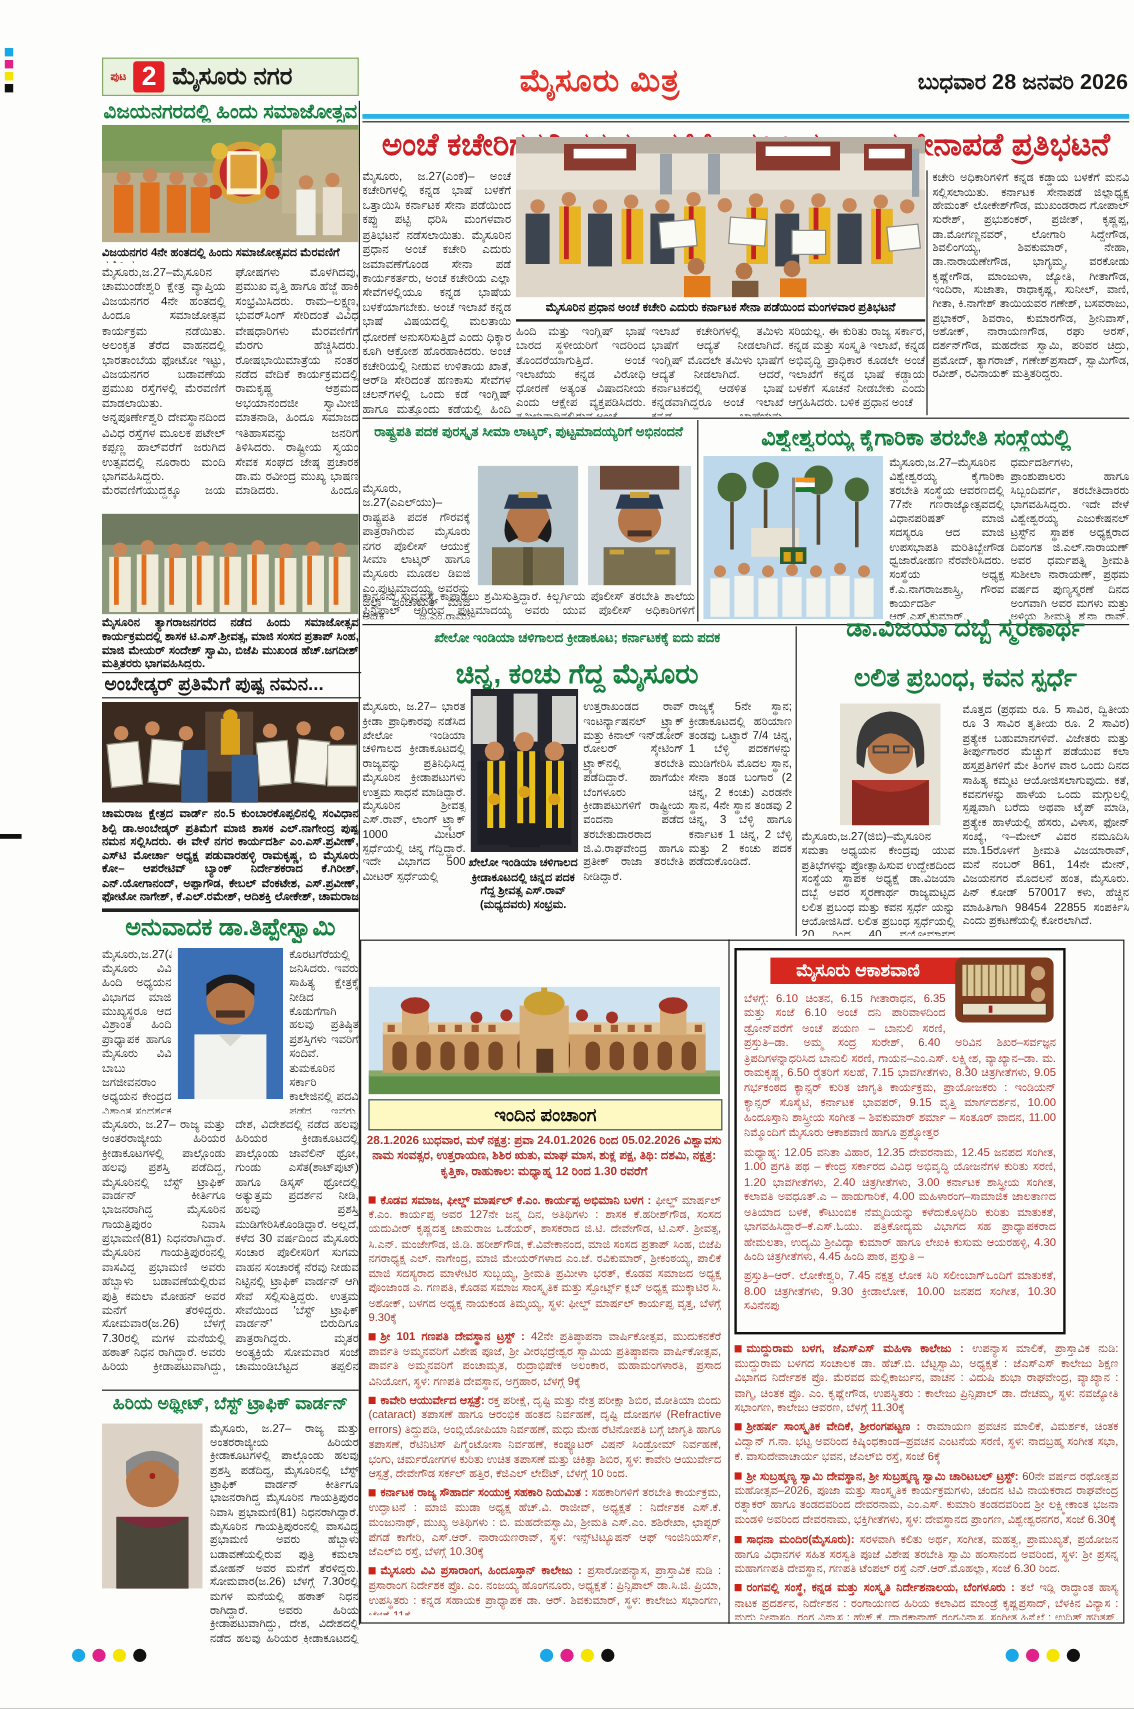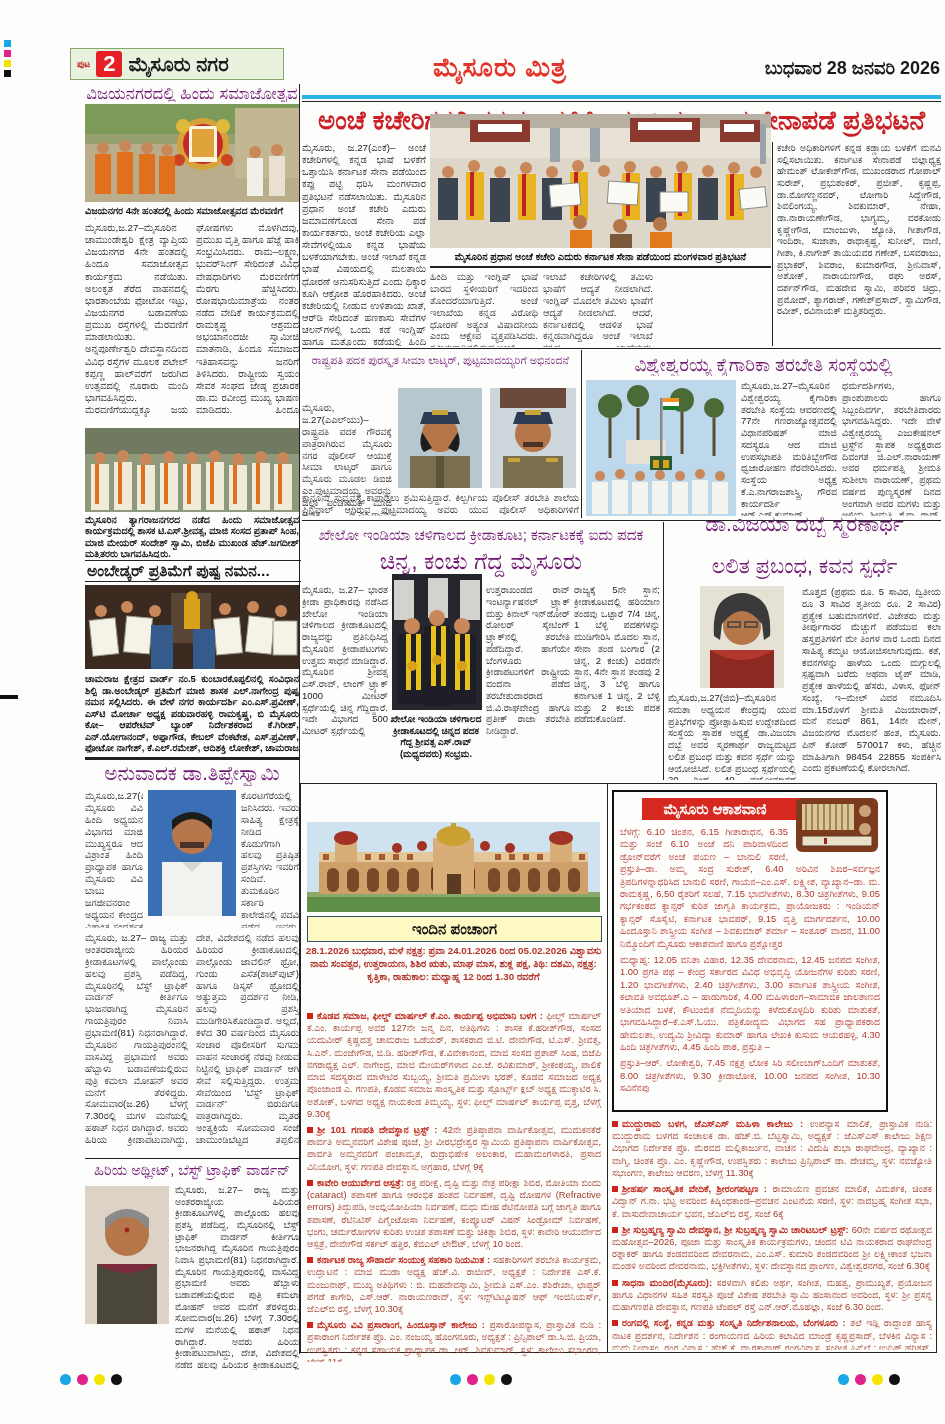--- a/index.html
+++ b/index.html
@@ -4,21 +4,21 @@
 <style>
   html,body{margin:0;padding:0;background:#777;}
   .page{position:relative;width:945px;height:1424px;background:#fdfdfb;margin:0 auto;
         font-family:"Liberation Sans", sans-serif;color:#1a1a1a;overflow:hidden;}
   .abs{position:absolute;}
   .b{font-weight:bold;}
   .c{text-align:center;}
   .j{text-align:justify;}
   .bt{font-size:10px;line-height:1.24;text-align:justify;overflow:hidden;color:#222;}
   .cap{font-size:10px;font-weight:bold;line-height:1.2;color:#111;overflow:hidden;}
-  .hl{font-weight:normal;color:#701a75;overflow:hidden;}
+  .hl{font-weight:bold;color:#15803d;overflow:hidden;}
   .rule{background:#222;}
   .photo{display:block;overflow:hidden;}
   .photo svg{display:block;width:100%;height:100%;}
   .redtxt{color:#b5342c;}
   .ev{font-size:9.4px;line-height:1.3;text-align:justify;color:#a03c2a;margin-bottom:4px;}
   .ev .lead{color:#bf2b1f;}
   .sq{display:inline-block;width:6px;height:6px;background:#cc2218;margin-right:4px;}
   .dotrow{display:flex;gap:6px;}
   .dot{width:11px;height:11px;border-radius:50%;}
   .regcol{display:flex;flex-direction:column;gap:3px;}
@@ -43,21 +43,21 @@
 <div class="page">
 
   <div class="abs regcol" style="left:4px;top:40px;">
     <div class="reg" style="background:#1aa7e8"></div>
     <div class="reg" style="background:#e0218a"></div>
     <div class="reg" style="background:#f5e400"></div>
     <div class="reg" style="background:#111"></div>
   </div>
   <div class="abs" style="left:0;top:695px;width:18px;height:4px;background:#111;"></div>
 
-  <div class="abs masthead-box" style="left:70px;top:48px;width:214px;height:32px;">
+  <div class="abs masthead-box" style="left:85px;top:48px;width:214px;height:32px;">
     <span style="color:#c3261f;font-size:9px;font-weight:bold;">ಪುಟ</span>
     <span class="pgnum">2</span>
     <span style="font-size:20px;font-weight:bold;color:#1c1c1c;">ಮೈಸೂರು ನಗರ</span>
   </div>
   <div class="abs c" style="left:360px;top:52px;width:280px;">
     <span class="papername">ಮೈಸೂರು ಮಿತ್ರ</span>
   </div>
   <div class="abs" style="left:700px;top:58px;width:240px;text-align:right;font-weight:bold;font-size:18px;">ಬುಧವಾರ 28 ಜನವರಿ 2026</div>
   <div class="abs cyan" style="left:302px;top:95px;width:639px;height:4px;"></div>
   <div class="abs rule" style="left:302px;top:101px;width:639px;height:1px;"></div>
@@ -296,20 +296,21 @@
           <rect x="220" y="118" width="22" height="16"></rect>
         </g>
       <rect x="180" y="120" width="22" height="14" fill="#7a5a3a"></rect>
     </svg>
   </div>
   <div class="abs cap c" style="left:430px;top:251px;width:341px;height:13px;font-size:9.8px;">ಮೈಸೂರಿನ ಪ್ರಧಾನ ಅಂಚೆ ಕಚೇರಿ ಎದುರು ಕರ್ನಾಟಕ ಸೇನಾ ಪಡೆಯಿಂದ ಮಂಗಳವಾರ ಪ್ರತಿಭಟನೆ ನಡೆಸಲಾಯಿತು.</div>
   <div class="abs rule" style="left:430px;top:266px;width:341px;height:2px;"></div>
 
   <div class="abs bt" style="left:430px;top:271px;width:108px;height:76px;font-size:9.6px;">ಹಿಂದಿ ಮತ್ತು ಇಂಗ್ಲಿಷ್ ಭಾಷೆ ಬಾರದ ಸ್ಥಳೀಯರಿಗೆ ಇದರಿಂದ ತೊಂದರೆಯಾಗುತ್ತಿದೆ. ಅಂಚೆ ಇಲಾಖೆಯ ಕನ್ನಡ ವಿರೋಧಿ ಧೋರಣೆ ಅತ್ಯಂತ ವಿಷಾದನೀಯ ಎಂದು ಆಕ್ಷೇಪ ವ್ಯಕ್ತಪಡಿಸಿದರು. ತಮಿಳುನಾಡಿನಲ್ಲಿರುವ ಅಂಚೆ</div>
   <div class="abs bt" style="left:543px;top:271px;width:110px;height:76px;font-size:9.6px;">ಇಲಾಖೆ ಕಚೇರಿಗಳಲ್ಲಿ ತಮಿಳು ಭಾಷೆಗೆ ಆದ್ಯತೆ ನೀಡಲಾಗಿದೆ. ಇಂಗ್ಲಿಷ್ ಮೊದಲೇ ತಮಿಳು ಭಾಷೆಗೆ ಆದ್ಯತೆ ನೀಡಲಾಗಿದೆ. ಆದರೆ, ಕರ್ನಾಟಕದಲ್ಲಿ ಆಡಳಿತ ಭಾಷೆ ಕನ್ನಡವಾಗಿದ್ದರೂ ಅಂಚೆ ಇಲಾಖೆ ಕನ್ನಡ ಭಾಷೆಯನ್ನು ಕಡೆಗಣಿಸಿರುವುದು</div>
+  <div class="abs bt" style="left:657px;top:271px;width:114px;height:76px;font-size:9.6px;">ಸರಿಯಲ್ಲ. ಈ ಕುರಿತು ರಾಜ್ಯ ಸರ್ಕಾರ, ಕನ್ನಡ ಮತ್ತು ಸಂಸ್ಕೃತಿ ಇಲಾಖೆ, ಕನ್ನಡ ಅಭಿವೃದ್ಧಿ ಪ್ರಾಧಿಕಾರ ಕೂಡಲೇ ಅಂಚೆ ಇಲಾಖೆಗೆ ಕನ್ನಡ ಭಾಷೆ ಕಡ್ಡಾಯ ಬಳಕೆಗೆ ಸೂಚನೆ ನೀಡಬೇಕು ಎಂದು ಆಗ್ರಹಿಸಿದರು. ಬಳಿಕ ಪ್ರಧಾನ ಅಂಚೆ</div>
 
   <div class="abs rule" style="left:772px;top:142px;width:1px;height:204px;"></div>
   <div class="abs bt" style="left:777px;top:142px;width:164px;height:205px;font-size:9.4px;">ಕಚೇರಿ ಅಧಿಕಾರಿಗಳಿಗೆ ಕನ್ನಡ ಕಡ್ಡಾಯ ಬಳಕೆಗೆ ಮನವಿ ಸಲ್ಲಿಸಲಾಯಿತು. ಕರ್ನಾಟಕ ಸೇನಾಪಡೆ ಜಿಲ್ಲಾಧ್ಯಕ್ಷ ಹೇಮಂತ್ ಲೋಕೇಶ್‌ಗೌಡ, ಮುಖಂಡರಾದ ಗೋಪಾಲ್ ಸುರೇಶ್, ಪ್ರಭುಶಂಕರ್, ಪ್ರಜೀತ್, ಕೃಷ್ಣಪ್ಪ, ಡಾ.ಮೋಗಣ್ಣನವರ್, ಲೋಗಾರಿ ಸಿದ್ದೇಗೌಡ, ಶಿವಲಿಂಗಯ್ಯ, ಶಿವಕುಮಾರ್, ನೇಹಾ, ಡಾ.ನಾರಾಯಣೇಗೌಡ, ಭಾಗ್ಯಮ್ಮ, ವರಕೋಡು ಕೃಷ್ಣೇಗೌಡ, ಮಾಂಜುಳಾ, ಜ್ಯೋತಿ, ಗೀತಾಗೌಡ, ಇಂದಿರಾ, ಸುಜಾತಾ, ರಾಧಾಕೃಷ್ಣ, ಸುನೀಲ್, ವಾಣಿ, ಗೀತಾ, ಕಿ.ನಾಗೇಶ್ ತಾಯಿಯವರ ಗಣೇಶ್, ಬಸವರಾಜು, ಪ್ರಭಾಕರ್, ಶಿವರಾಂ, ಕುಮಾರಗೌಡ, ಶ್ರೀನಿವಾಸ್, ಅಶೋಕ್, ನಾರಾಯಣಗೌಡ, ರಘು ಅರಸ್, ದರ್ಶನ್‌ಗೌಡ, ಮಹದೇವ ಸ್ವಾಮಿ, ಪರಿವರ ಚಿದ್ರು, ಪ್ರಮೋದ್, ತ್ಯಾಗರಾಜ್, ಗಣೇಶ್‌ಪ್ರಸಾದ್, ಸ್ವಾಮಿಗೌಡ, ರವೀಶ್, ರವಿನಾಯಕ್ ಮತ್ತಿತರಿದ್ದರು.</div>
 
   <div class="abs rule" style="left:302px;top:348px;width:639px;height:1px;"></div>
 
   <div class="abs hl c" style="left:302px;top:354px;width:277px;height:44px;font-size:11px;line-height:1.25;">ರಾಷ್ಟ್ರಪತಿ ಪದಕ ಪುರಸ್ಕೃತ ಸೀಮಾ ಲಾಟ್ಕರ್, ಪುಟ್ಟಮಾದಯ್ಯರಿಗೆ ಅಭಿನಂದನೆ</div>
   <div class="abs bt" style="left:302px;top:402px;width:90px;height:114px;font-size:9.6px;">ಮೈಸೂರು, ಜ.27(ಎಎಲ್‌ಯು)–ರಾಷ್ಟ್ರಪತಿ ಪದಕ ಗೌರವಕ್ಕೆ ಪಾತ್ರರಾಗಿರುವ ಮೈಸೂರು ನಗರ ಪೊಲೀಸ್ ಆಯುಕ್ತೆ ಸೀಮಾ ಲಾಟ್ಕರ್ ಹಾಗೂ ಮೈಸೂರು ಮೂಡಲ ಡಿಐಜಿ ಎಂ.ಪುಟ್ಟಮಾದಯ್ಯ ಅವರನ್ನು ಜಿಲ್ಲಾ ಪಂಚಾಯತ್ ಮಾಜಿ ಅಧ್ಯಕ್ಷ ಜಿ.ಎಂ.ರಾಮು ಅಭಿನಂದಿಸಿದ್ದಾರೆ. ಸೀಮಾ ಲಾಟ್ಕರ್ ಅವರು ಮೈಸೂರು ನಾಡಿನ</div>
   <span class="abs photo" style="left:398px;top:388px;width:84px;height:100px;">
     <svg viewBox="0 0 84 100" preserveAspectRatio="none">
@@ -386,21 +387,21 @@
           <rect x="67" y="80" width="6" height="8"></rect>
           <rect x="77" y="80" width="6" height="8"></rect>
         </g>
     </svg>
   </div>
   <div class="abs bt" style="left:741px;top:380px;width:96px;height:136px;font-size:9.5px;">ಮೈಸೂರು,ಜ.27–ಮೈಸೂರಿನ ವಿಶ್ವೇಶ್ವರಯ್ಯ ಕೈಗಾರಿಕಾ ತರಬೇತಿ ಸಂಸ್ಥೆಯ ಆವರಣದಲ್ಲಿ 77ನೇ ಗಣರಾಜ್ಯೋತ್ಸವದಲ್ಲಿ ವಿಧಾನಪರಿಷತ್ ಮಾಜಿ ಸದಸ್ಯರೂ ಆದ ಮಾಜಿ ಉಪಸಭಾಪತಿ ಮರಿತಿಬ್ಬೇಗೌಡ ಧ್ವಜಾರೋಹಣ ನೆರವೇರಿಸಿದರು. ಸಂಸ್ಥೆಯ ಅಧ್ಯಕ್ಷ ಕೆ.ಎ.ನಾಗರಾಜಶಾಸ್ತ್ರಿ, ಗೌರವ ಕಾರ್ಯದರ್ಶಿ ಆರ್.ಎಸ್.ಕುಮಾರ್, ಉಪಾಧ್ಯಕ್ಷ ಎಸ್.ಎ.ವೆಂಕಟೇಶ್, ಅಂಚೆ ಕಾರ್ಯದರ್ಶಿ, ಆಡಳಿತಾಧಿಕಾರಿ ಹೆಚ್.ಎ. ಪ್ರಭಾಕರ, ಧರ್ಮದರ್ಶಿ ನಂ.ಶ್ರೀಕಂಠ ಕುಮಾರ್, ಎಂ.ಡಿ.ಶ್ರೀನಿವಾಸ ಸೇರಿದಂತೆ</div>
   <div class="abs bt" style="left:842px;top:380px;width:99px;height:136px;font-size:9.5px;">ಧರ್ಮದರ್ಶಿಗಳು, ಪ್ರಾಂಶುಪಾಲರು ಹಾಗೂ ಸಿಬ್ಬಂದಿವರ್ಗ, ತರಬೇತಿದಾರರು ಭಾಗವಹಿಸಿದ್ದರು. ಇದೇ ವೇಳೆ ವಿಶ್ವೇಶ್ವರಯ್ಯ ಎಜುಕೇಷನಲ್ ಟ್ರಸ್ಟ್‌ನ ಸ್ಥಾಪಕ ಅಧ್ಯಕ್ಷರಾದ ದಿವಂಗತ ಜಿ.ಎಲ್.ನಾರಾಯಣ್ ಅವರ ಧರ್ಮಪತ್ನಿ ಶ್ರೀಮತಿ ಸುಶೀಲಾ ನಾರಾಯಣ್, ಪ್ರಥಮ ವರ್ಷದ ಪುಣ್ಯಸ್ಮರಣೆ ದಿನದ ಅಂಗವಾಗಿ ಅವರ ಮಗಳು ಮತ್ತು ಅಳಿಯ ಶ್ರೀಮತಿ ಶೈನಾ ರಾವ್, ವೆಂಕಟೇಶ್‌ರಾವ್ ಅವರ ಸಂಸ್ಥೆಯ ಆರ್ಥಿಕವಾಗಿ ಹಿಂದುಳಿದಿರುವ ತರಬೇತಿದಾರರಿಗೆ ಧನಸಹಾಯ ಮಾಡಿದರು.</div>
 
   <div class="abs rule" style="left:302px;top:520px;width:639px;height:1px;"></div>
 
-  <div class="abs hl c" style="left:302px;top:526px;width:358px;height:20px;font-size:15px;">ಖೇಲೋ ಇಂಡಿಯಾ ಚಳಿಗಾಲದ ಕ್ರೀಡಾಕೂಟ; ಕರ್ನಾಟಕಕ್ಕೆ ಐದು ಪದಕ</div>
+  <div class="abs hl c" style="left:302px;top:526px;width:358px;height:20px;font-size:11px;">ಖೇಲೋ ಇಂಡಿಯಾ ಚಳಿಗಾಲದ ಕ್ರೀಡಾಕೂಟ; ಕರ್ನಾಟಕಕ್ಕೆ ಐದು ಪದಕ</div>
   <div class="abs hl c" style="left:302px;top:548px;width:358px;height:30px;font-size:23px;">ಚಿನ್ನ, ಕಂಚು ಗೆದ್ದ ಮೈಸೂರು ಕ್ರ�ೀಡಾಪಟುಗಳು</div>
 
   <div class="abs bt" style="left:302px;top:584px;width:86px;height:196px;font-size:9.5px;">ಮೈಸೂರು, ಜ.27– ಭಾರತ ಕ್ರೀಡಾ ಪ್ರಾಧಿಕಾರವು ನಡೆಸಿದ ಖೇಲೋ ಇಂಡಿಯಾ ಚಳಿಗಾಲದ ಕ್ರೀಡಾಕೂಟದಲ್ಲಿ ರಾಜ್ಯವನ್ನು ಪ್ರತಿನಿಧಿಸಿದ್ದ ಮೈಸೂರಿನ ಕ್ರೀಡಾಪಟುಗಳು ಉತ್ತಮ ಸಾಧನೆ ಮಾಡಿದ್ದಾರೆ. ಮೈಸೂರಿನ ಶ್ರೀವತ್ಸ ಎಸ್.ರಾವ್, ಲಾಂಗ್ ಟ್ರ್ಯಾಕ್ 1000 ಮೀಟರ್ ಸ್ಪರ್ಧೆಯಲ್ಲಿ ಚಿನ್ನ ಗೆದ್ದಿದ್ದಾರೆ. ಇದೇ ವಿಭಾಗದ 500 ಮೀಟರ್ ಸ್ಪರ್ಧೆಯಲ್ಲಿ</div>
   <div class="abs photo" style="left:392px;top:574px;width:90px;height:136px;">
     <svg viewBox="0 0 90 136" preserveAspectRatio="none">
       <rect width="90" height="136" fill="#26262f"></rect>
       <g fill="#f0f0ea" opacity="0.85">
           <rect x="2" y="6" width="20" height="40"></rect>
           <rect x="36" y="4" width="20" height="40"></rect>
           <rect x="68" y="6" width="20" height="40"></rect>
@@ -511,21 +512,21 @@
           <circle cx="178" cy="24" r="5"></circle>
           <circle cx="203" cy="26" r="5"></circle>
         </g>
       <rect x="140" y="52" width="14" height="20" fill="#5a3a22"></rect>
     </svg>
   </div>
 
   <div class="abs band" style="left:307px;top:916px;width:293px;height:24px;">ಇಂದಿನ ಪಂಚಾಂಗ</div>
   <div class="abs c redtxt b" style="left:305px;top:944px;width:297px;height:46px;font-size:9.8px;line-height:1.35;overflow:hidden;">28.1.2026 ಬುಧವಾರ, ಮಳೆ ನಕ್ಷತ್ರ: ಪ್ರವಾ 24.01.2026 ರಿಂದ 05.02.2026 ವಿಶ್ವಾವಸು ನಾಮ ಸಂವತ್ಸರ, ಉತ್ತರಾಯಣ, ಶಿಶಿರ ಋತು, ಮಾಘ ಮಾಸ, ಶುಕ್ಲ ಪಕ್ಷ, ತಿಥಿ: ದಶಮಿ, ನಕ್ಷತ್ರ: ಕೃತ್ತಿಕಾ, ರಾಹುಕಾಲ: ಮಧ್ಯಾಹ್ನ 12 ರಿಂದ 1.30 ರವರೆಗೆ</div>
 
-  <div class="abs" style="left:307px;top:994px;width:294px;height:352px;overflow:hidden;margin-top:16px;">
+  <div class="abs" style="left:307px;top:994px;width:294px;height:352px;overflow:hidden;">
 
       <div class="ev"><span class="sq"></span><span class="b lead">ಕೊಡವ ಸಮಾಜ, ಫೀಲ್ಡ್ ಮಾರ್ಷಲ್ ಕೆ.ಎಂ. ಕಾರ್ಯಪ್ಪ ಅಭಿಮಾನಿ ಬಳಗ :</span> <span>ಫೀಲ್ಡ್ ಮಾರ್ಷಲ್ ಕೆ.ಎಂ. ಕಾರ್ಯಪ್ಪ ಅವರ 127ನೇ ಜನ್ಮ ದಿನ, ಅತಿಥಿಗಳು : ಶಾಸಕ ಕೆ.ಹರೀಶ್‌ಗೌಡ, ಸಂಸದ ಯದುವೀರ್ ಕೃಷ್ಣದತ್ತ ಚಾಮರಾಜ ಒಡೆಯರ್, ಶಾಸಕರಾದ ಜಿ.ಟಿ. ದೇವೇಗೌಡ, ಟಿ.ಎಸ್. ಶ್ರೀವತ್ಸ, ಸಿ.ಎನ್. ಮಂಜೇಗೌಡ, ಜಿ.ಡಿ. ಹರೀಶ್‌ಗೌಡ, ಕೆ.ವಿವೇಕಾನಂದ, ಮಾಜಿ ಸಂಸದ ಪ್ರತಾಪ್ ಸಿಂಹ, ಬಿಜೆಪಿ ನಗರಾಧ್ಯಕ್ಷ ಎಲ್. ನಾಗೇಂದ್ರ, ಮಾಜಿ ಮೇಯರ್‌ಗಳಾದ ಎಂ.ಜೆ. ರವಿಕುಮಾರ್, ಶ್ರೀಕಂಠಯ್ಯ, ಪಾಲಿಕೆ ಮಾಜಿ ಸದಸ್ಯರಾದ ಮಾಳೇಟಿರ ಸುಬ್ಬಯ್ಯ, ಶ್ರೀಮತಿ ಪ್ರಮೀಳಾ ಭರತ್, ಕೊಡವ ಸಮಾಜದ ಅಧ್ಯಕ್ಷ ಪೊಂಜಾಂಡ ಎ. ಗಣಪತಿ, ಕೊಡವ ಸಮಾಜ ಸಾಂಸ್ಕೃತಿಕ ಮತ್ತು ಸ್ಪೋರ್ಟ್ಸ್ ಕ್ಲಬ್ ಅಧ್ಯಕ್ಷ ಮುಕ್ಕಾಟಿರ ಸಿ. ಅಶೋಕ್, ಬಳಗದ ಅಧ್ಯಕ್ಷ ನಾಯಕಂಡ ತಿಮ್ಮಯ್ಯ, ಸ್ಥಳ: ಫೀಲ್ಡ್ ಮಾರ್ಷಲ್ ಕಾರ್ಯಪ್ಪ ವೃತ್ತ, ಬೆಳಗ್ಗೆ 9.30ಕ್ಕೆ</span></div>
 
       <div class="ev"><span class="sq"></span><span class="b lead">ಶ್ರೀ 101 ಗಣಪತಿ ದೇವಸ್ಥಾನ ಟ್ರಸ್ಟ್ :</span> <span>42ನೇ ಪ್ರತಿಷ್ಠಾಪನಾ ವಾರ್ಷಿಕೋತ್ಸವ, ಮುದುಕನಕೆರೆ ಪಾರ್ವತಿ ಅಮ್ಮನವರಿಗೆ ವಿಶೇಷ ಪೂಜೆ, ಶ್ರೀ ವೀರಭದ್ರೇಶ್ವರ ಸ್ವಾಮಿಯ ಪ್ರತಿಷ್ಠಾಪನಾ ವಾರ್ಷಿಕೋತ್ಸವ, ಪಾರ್ವತಿ ಅಮ್ಮನವರಿಗೆ ಪಂಚಾಮೃತ, ರುದ್ರಾಭಿಷೇಕ ಅಲಂಕಾರ, ಮಹಾಮಂಗಳಾರತಿ, ಪ್ರಸಾದ ವಿನಿಯೋಗ, ಸ್ಥಳ: ಗಣಪತಿ ದೇವಸ್ಥಾನ, ಅಗ್ರಹಾರ, ಬೆಳಗ್ಗೆ 9ಕ್ಕೆ</span></div>
 
       <div class="ev"><span class="sq"></span><span class="b lead">ಕಾವೇರಿ ಆಯುರ್ವೇದ ಆಸ್ಪತ್ರೆ:</span> <span>ರಕ್ತ ಪರೀಕ್ಷೆ, ದೃಷ್ಟಿ ಮತ್ತು ನೇತ್ರ ಪರೀಕ್ಷಾ ಶಿಬಿರ, ಮೋತಿಯಾ ಬಿಂದು (cataract) ತಪಾಸಣೆ ಹಾಗೂ ಆರಂಭಿಕ ಹಂತದ ನಿರ್ವಹಣೆ, ದೃಷ್ಟಿ ದೋಷಗಳ (Refractive errors) ತಿದ್ದುಪಡಿ, ಅಂಬ್ಲಿಯೋಪಿಯಾ ನಿರ್ವಹಣೆ, ಮಧು ಮೇಹ ರೆಟಿನೋಪತಿ ಬಗ್ಗೆ ಜಾಗೃತಿ ಹಾಗೂ ತಪಾಸಣೆ, ರೆಟಿನಿಟಿಸ್ ಪಿಗ್ಮೆಂಟೋಸಾ ನಿರ್ವಹಣೆ, ಕಂಪ್ಯೂಟರ್ ವಿಷನ್ ಸಿಂಡ್ರೋಮ್ ನಿರ್ವಹಣೆ, ಭಂಗು, ಚರ್ಮರೋಗಗಳ ಕುರಿತು ಉಚಿತ ತಪಾಸಣೆ ಮತ್ತು ಚಿಕಿತ್ಸಾ ಶಿಬಿರ, ಸ್ಥಳ: ಕಾವೇರಿ ಆಯುರ್ವೇದ ಆಸ್ಪತ್ರೆ, ದೇವೇಗೌಡ ಸರ್ಕಲ್ ಹತ್ತಿರ, ಕೆಜಿಎಲ್ ಲೇಔಟ್, ಬೆಳಗ್ಗೆ 10 ರಿಂದ.</span></div>
 
       <div class="ev"><span class="sq"></span><span class="b lead">ಕರ್ನಾಟಕ ರಾಜ್ಯ ಸೌಹಾರ್ದ ಸಂಯುಕ್ತ ಸಹಕಾರಿ ನಿಯಮಿತ :</span> <span>ಸಹಕಾರಿಗಳಿಗೆ ತರಬೇತಿ ಕಾರ್ಯಕ್ರಮ, ಉದ್ಘಾಟನೆ : ಮಾಜಿ ಮುಡಾ ಅಧ್ಯಕ್ಷ ಹೆಚ್.ವಿ. ರಾಜೀವ್, ಅಧ್ಯಕ್ಷತೆ : ನಿರ್ದೇಶಕ ಎಸ್.ಕೆ. ಮಂಜುನಾಥ್, ಮುಖ್ಯ ಅತಿಥಿಗಳು : ಬಿ. ಮಹದೇವಸ್ವಾಮಿ, ಶ್ರೀಮತಿ ಎಸ್.ಎಂ. ಶಶಿರೇಖಾ, ಛಾಪ್ಟರ್ ಪೆಗಡೆ ಕಾಗೇರಿ, ಎಸ್.ಆರ್. ನಾರಾಯಣರಾವ್, ಸ್ಥಳ: ಇನ್ಸ್‌ಟಿಟ್ಯೂಷನ್ ಆಫ್ ಇಂಜಿನಿಯರ್ಸ್, ಜೆಎಲ್‌ಬಿ ರಸ್ತೆ, ಬೆಳಗ್ಗೆ 10.30ಕ್ಕೆ</span></div>
 
       <div class="ev"><span class="sq"></span><span class="b lead">ಮೈಸೂರು ವಿವಿ ಪ್ರಸಾರಾಂಗ, ಹಿಂದೂಸ್ತಾನ್ ಕಾಲೇಜು :</span> <span>ಪ್ರಸಾರೋಪನ್ಯಾಸ, ಪ್ರಾಸ್ತಾವಿಕ ನುಡಿ : ಪ್ರಸಾರಾಂಗ ನಿರ್ದೇಶಕ ಪ್ರೊ. ಎಂ. ನಂಜಯ್ಯ ಹೊಂಗನೂರು, ಅಧ್ಯಕ್ಷತೆ : ಪ್ರಿನ್ಸಿಪಾಲ್ ಡಾ.ಸಿ.ಜಿ. ಪ್ರಿಯಾ, ಉಪಸ್ಥಿತರು : ಕನ್ನಡ ಸಹಾಯಕ ಪ್ರಾಧ್ಯಾಪಕ ಡಾ. ಆರ್. ಶಿವಕುಮಾರ್, ಸ್ಥಳ: ಕಾಲೇಜು ಸಭಾಂಗಣ, ಬೆಳಗ್ಗೆ 11ಕ್ಕೆ</span></div>

